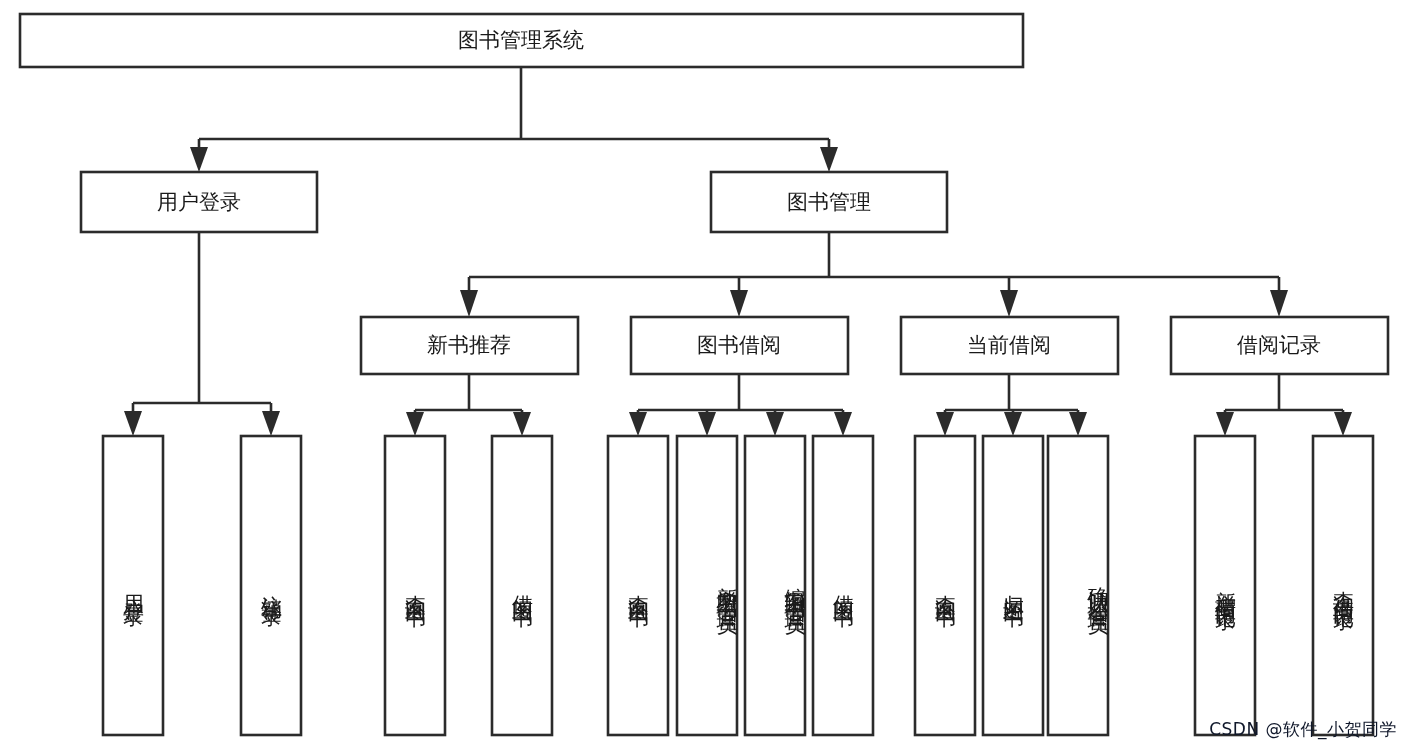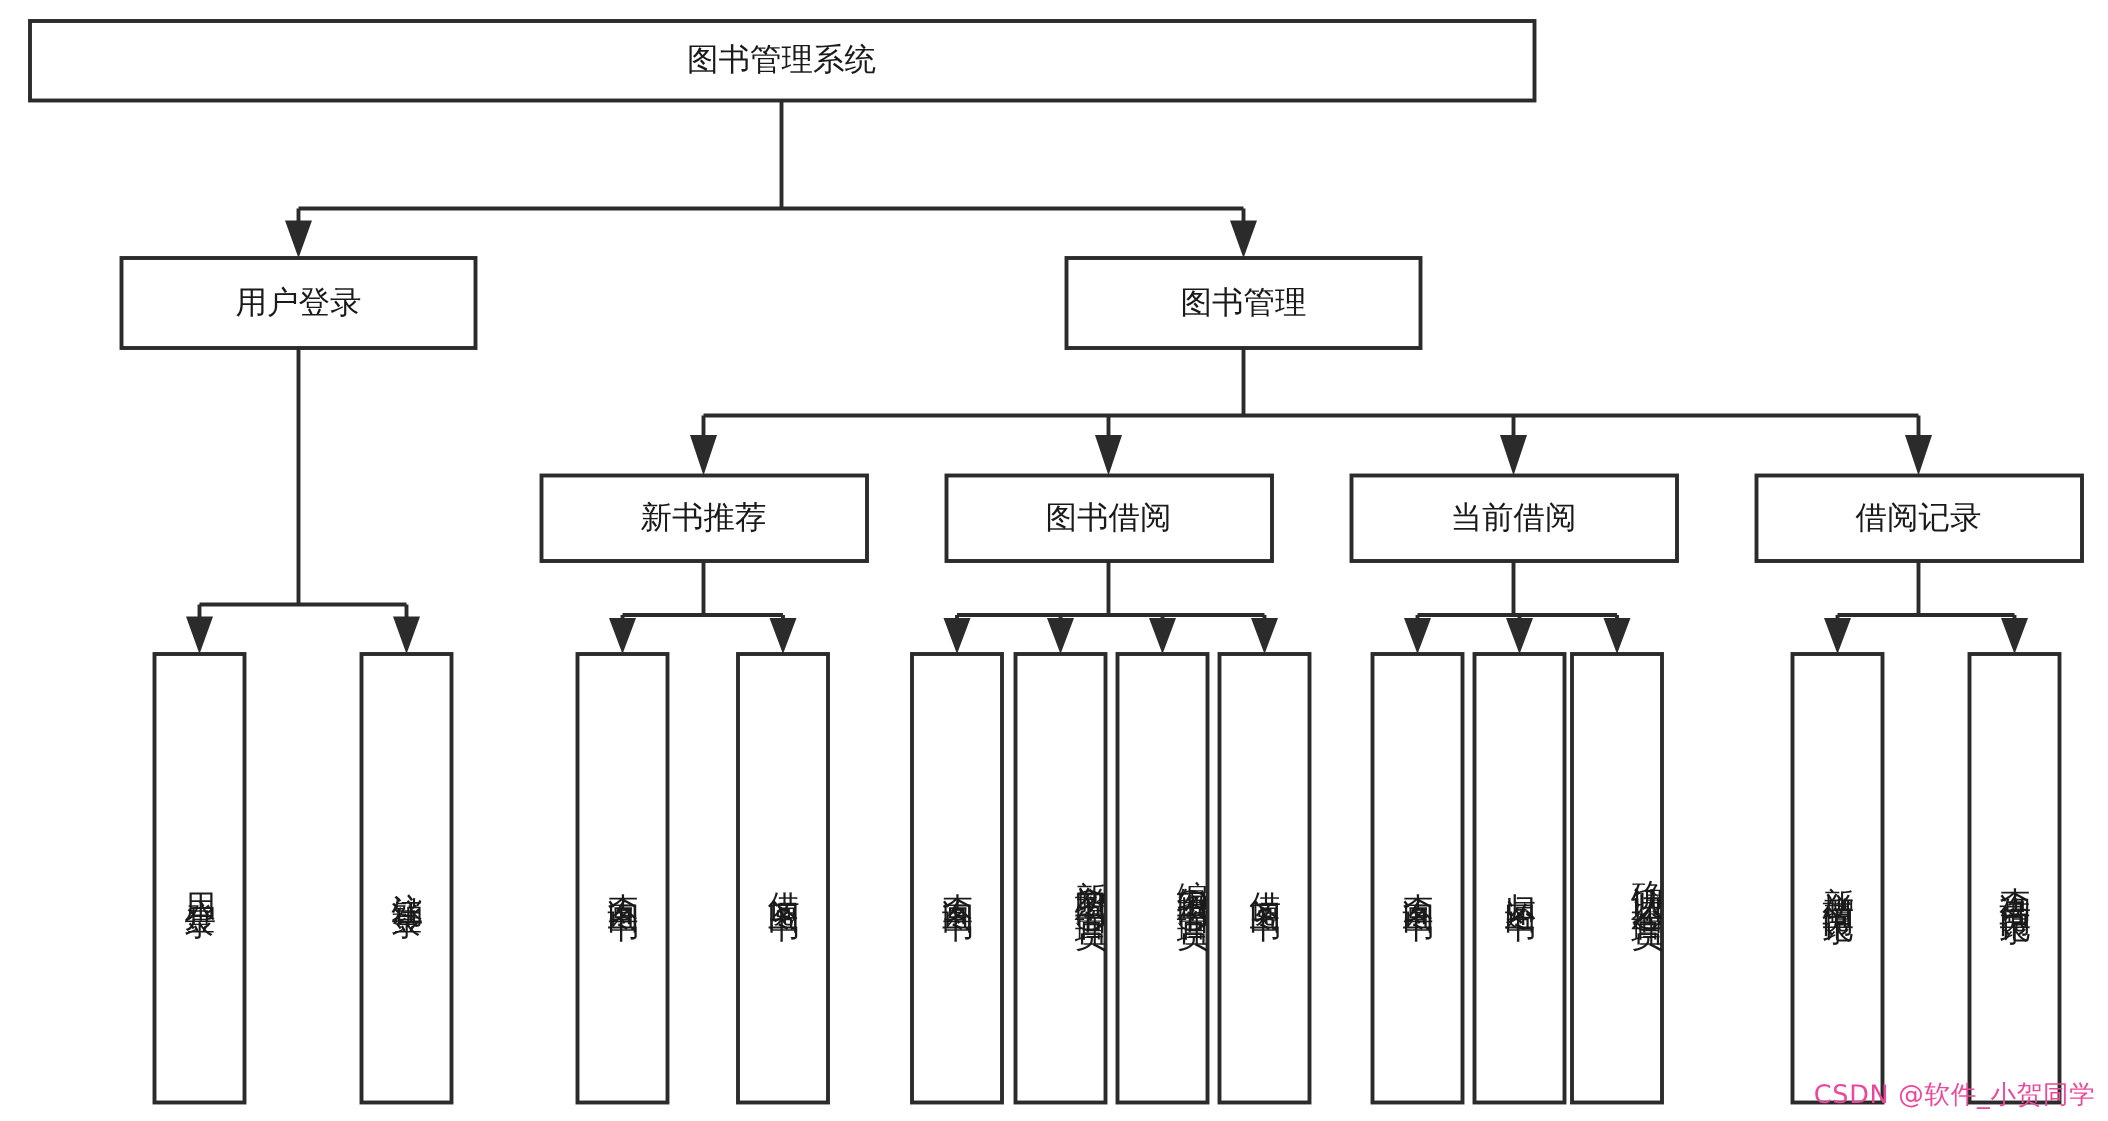--- a/index.html
+++ b/index.html
@@ -73,21 +73,21 @@
     display: flex;
     align-items: flex-start;
     justify-content: center;
   }
   #watermark {
     position: absolute;
     right: 8px;
     bottom: 6px;
     font-family: "DejaVu Sans", "Liberation Sans", sans-serif;
     font-size: 17px;
-    color: #ec4899;
+    color: #0f172a;
     letter-spacing: 0.5px;
     white-space: nowrap;
     pointer-events: none;
   }
 </style>
 </head>
 <body>
 
 <div id="diagram-root">
 

